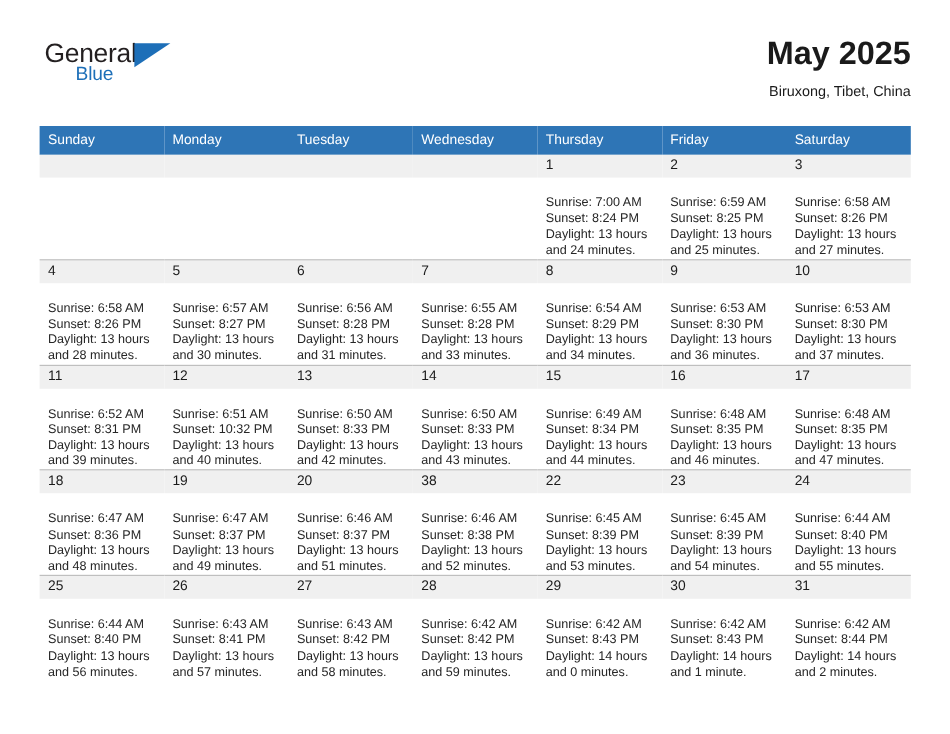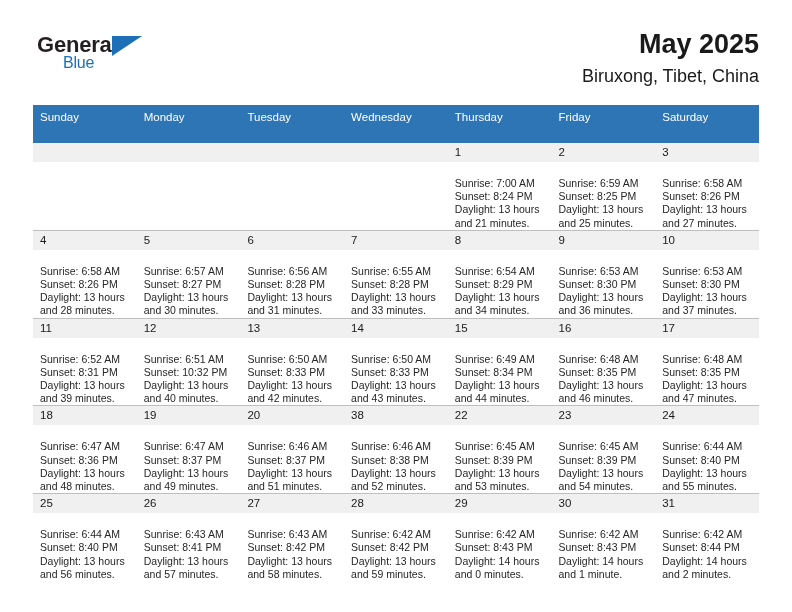--- a/index.html
+++ b/index.html
@@ -40,21 +40,20 @@
     height: 56px;
   }
   .logo-general {
     position: absolute;
     left: 4px;
     top: 0px;
     font-size: 22px;
     letter-spacing: -0.2px;
     color: #231f20;
     font-family: "Liberation Sans", sans-serif;
-    font-weight: bold;
   }
   .logo-blue {
     position: absolute;
     left: 30px;
     top: 22px;
     font-size: 16px;
     letter-spacing: -0.2px;
     color: #1d6fb8;
     font-family: "Liberation Sans", sans-serif;
   }
@@ -75,21 +74,21 @@
     text-align: right;
   }
   .cal-title {
     font-size: 27px;
     color: #1a1a1a;
     line-height: 32px;
     font-weight: bold;
     white-space: nowrap;
   }
   .cal-subtitle {
-    font-size: 18px;
+    font-size: 12px;
     color: #1a1a1a;
     line-height: 20px;
     margin-top: 6px;
     white-space: nowrap;
   }
 
   
   .calendar {
     position: absolute;
     left: 33px;
@@ -98,21 +97,21 @@
     border-collapse: collapse;
     table-layout: fixed;
   }
 
   .calendar th {
     background: #2e75b6;
     color: #ffffff;
     font-size: 11.5px;
     font-weight: normal;
     text-align: left;
-    padding: 6px 0 20px 7px;
+    padding: 6px 0 6px 7px;
     height: 10px;
     border: none;
   }
 
   .calendar td {
     vertical-align: top;
     padding: 0;
     border: none;
     border-top: 1px solid #bfbfbf;
     height: 76px;
@@ -193,21 +192,21 @@
             <div class="daynum empty"></div>
           </td>
           <td class="cell-empty">
             <div class="daynum empty"></div>
           </td>
           <td>
             <div class="daynum">1</div>
             <div class="details">
               <div>Sunrise: 7:00 AM</div>
               <div>Sunset: 8:24 PM</div>
-              <div class="wrap">Daylight: 13 hours and 21 minutes.</div>
+              <div class="wrap">Daylight: 13 hours and 24 minutes.</div>
             </div>
           </td>
           <td>
             <div class="daynum">2</div>
             <div class="details">
               <div>Sunrise: 6:59 AM</div>
               <div>Sunset: 8:25 PM</div>
               <div class="wrap">Daylight: 13 hours and 25 minutes.</div>
             </div>
           </td>

